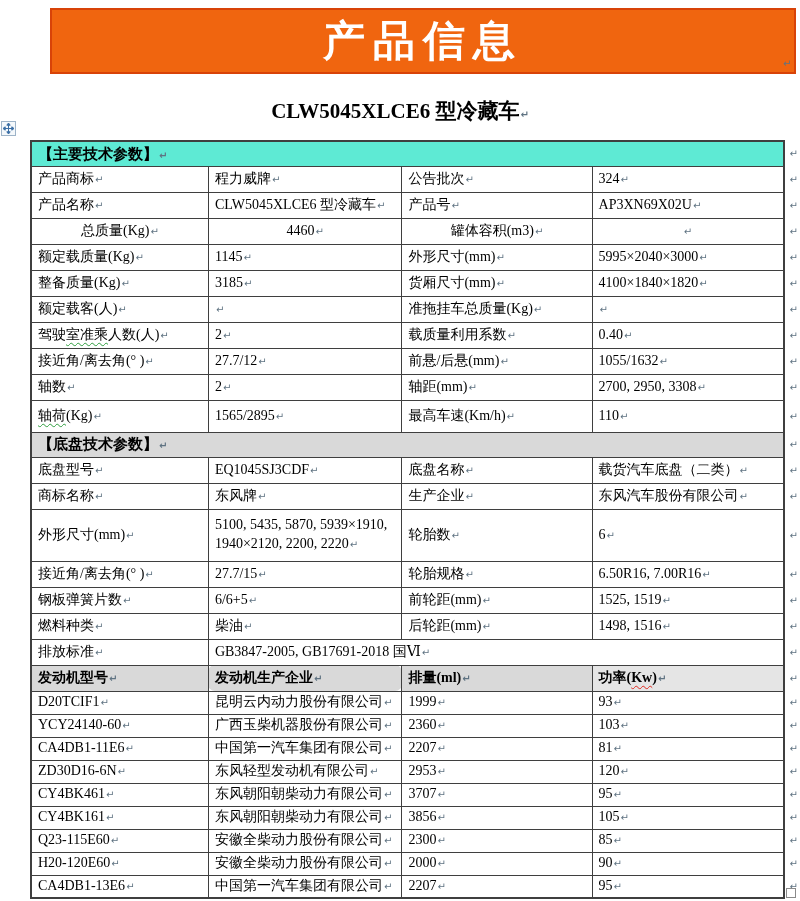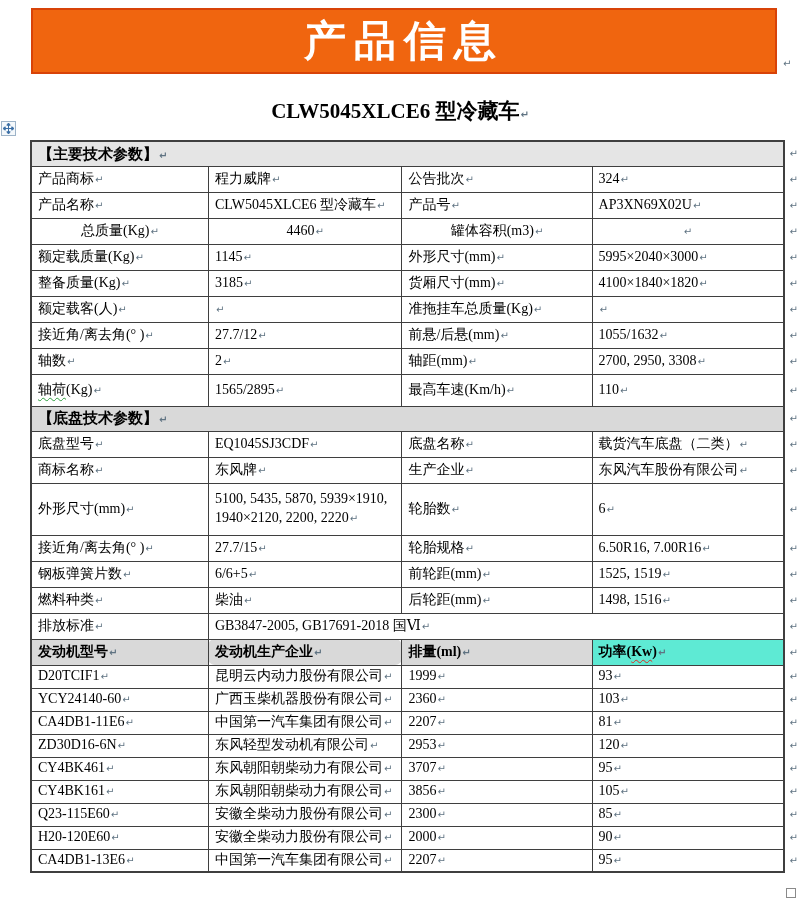--- a/index.html
+++ b/index.html
@@ -1,21 +1,21 @@
 <!DOCTYPE html>
 <html><head>
 <meta charset="utf-8">
 <style>
   html,body{margin:0;padding:0;}
   body{
     width:800px;height:901px;position:relative;background:#ffffff;overflow:hidden;
     font-family:"Liberation Serif","DejaVu Serif",serif;color:#000;
   }
   .banner{
-    position:absolute;left:31px;top:8px;width:742px;height:62px;
+    position:absolute;left:50px;top:8px;width:742px;height:62px;
     background:#F0650F;border:2px solid #D84308;
     display:flex;align-items:center;justify-content:center;
   }
   .banner-text{
     color:#ffffff;font-size:42px;font-weight:bold;letter-spacing:8px;
     font-family:"Liberation Sans","DejaVu Sans",sans-serif;
   }
   .banner-eol{position:absolute;left:782px;top:58px;}
   .page-title{
     position:absolute;left:0;top:97px;width:800px;text-align:center;
@@ -83,21 +83,21 @@
 <table class="spec-table">
   <colgroup>
       <col style="width: 178px;">
       <col style="width: 194px;">
       <col style="width: 191px;">
       <col style="width: 192px;">
       <col style="width: 13px;">
     </colgroup>
   <tbody>
       <tr style="height: 25px;">
-        <td colspan="4" class="sec last-col" style="background: #e5e5e5;">【主要技术参数】<span class="pilcrow">↵</span></td>
+        <td colspan="4" class="sec last-col" style="background: #5eead4;">【主要技术参数】<span class="pilcrow">↵</span></td>
         <td class="outside"><span class="pilcrow">↵</span></td>
       </tr>
       <tr style="height: 26px;">
         <td>产品商标<span class="pilcrow">↵</span></td>
         <td>程力威牌<span class="pilcrow">↵</span></td>
         <td>公告批次<span class="pilcrow">↵</span></td>
         <td class="last-col">324<span class="pilcrow">↵</span></td>
         <td class="outside"><span class="pilcrow">↵</span></td>
       </tr>
       <tr style="height: 26px;">
@@ -129,20 +129,27 @@
         <td class="outside"><span class="pilcrow">↵</span></td>
       </tr>
       <tr style="height: 26px;">
         <td>额定载客(人)<span class="pilcrow">↵</span></td>
         <td><span class="pilcrow">↵</span></td>
         <td>准拖挂车总质量(Kg)<span class="pilcrow">↵</span></td>
         <td class="last-col"><span class="pilcrow">↵</span></td>
         <td class="outside"><span class="pilcrow">↵</span></td>
       </tr>
       <tr style="height: 26px;">
+        <td><span>驾驶</span><span class="wavy-green">室准乘</span><span>人数(人)</span><span class="pilcrow">↵</span></td>
+        <td>2<span class="pilcrow">↵</span></td>
+        <td>载质量利用系数<span class="pilcrow">↵</span></td>
+        <td class="last-col">0.40<span class="pilcrow">↵</span></td>
+        <td class="outside"><span class="pilcrow">↵</span></td>
+      </tr>
+      <tr style="height: 26px;">
         <td>接近角/离去角(° )<span class="pilcrow">↵</span></td>
         <td>27.7/12<span class="pilcrow">↵</span></td>
         <td>前悬/后悬(mm)<span class="pilcrow">↵</span></td>
         <td class="last-col">1055/1632<span class="pilcrow">↵</span></td>
         <td class="outside"><span class="pilcrow">↵</span></td>
       </tr>
       <tr style="height: 26px;">
         <td>轴数<span class="pilcrow">↵</span></td>
         <td>2<span class="pilcrow">↵</span></td>
         <td>轴距(mm)<span class="pilcrow">↵</span></td>
@@ -204,21 +211,21 @@
       </tr>
       <tr style="height: 26px;">
         <td>排放标准<span class="pilcrow">↵</span></td>
         <td colspan="3" class="last-col">GB3847-2005, GB17691-2018 国Ⅵ<span class="pilcrow">↵</span></td>
         <td class="outside"><span class="pilcrow">↵</span></td>
       </tr>
       <tr style="height: 26px;">
         <td class="ehead" style="background: rgb(217, 217, 217);">发动机型号<span class="pilcrow">↵</span></td>
         <td class="ehead" style="background: rgb(217, 217, 217); border-radius: 7px;">发动机生产企业<span class="pilcrow">↵</span></td>
         <td class="ehead" style="background: rgb(217, 217, 217);">排量(ml)<span class="pilcrow">↵</span></td>
-        <td class="last-col ehead" style="background: #5eead4;"><span>功率(</span><span class="wavy-red">Kw</span><span>)</span><span class="pilcrow">↵</span></td>
+        <td class="last-col ehead" style="background: #e5e5e5;"><span>功率(</span><span class="wavy-red">Kw</span><span>)</span><span class="pilcrow">↵</span></td>
         <td class="outside"><span class="pilcrow">↵</span></td>
       </tr>
       <tr style="height: 23px;">
         <td>D20TCIF1<span class="pilcrow">↵</span></td>
         <td>昆明云内动力股份有限公司<span class="pilcrow">↵</span></td>
         <td>1999<span class="pilcrow">↵</span></td>
         <td class="last-col">93<span class="pilcrow">↵</span></td>
         <td class="outside"><span class="pilcrow">↵</span></td>
       </tr>
       <tr style="height: 23px;">

